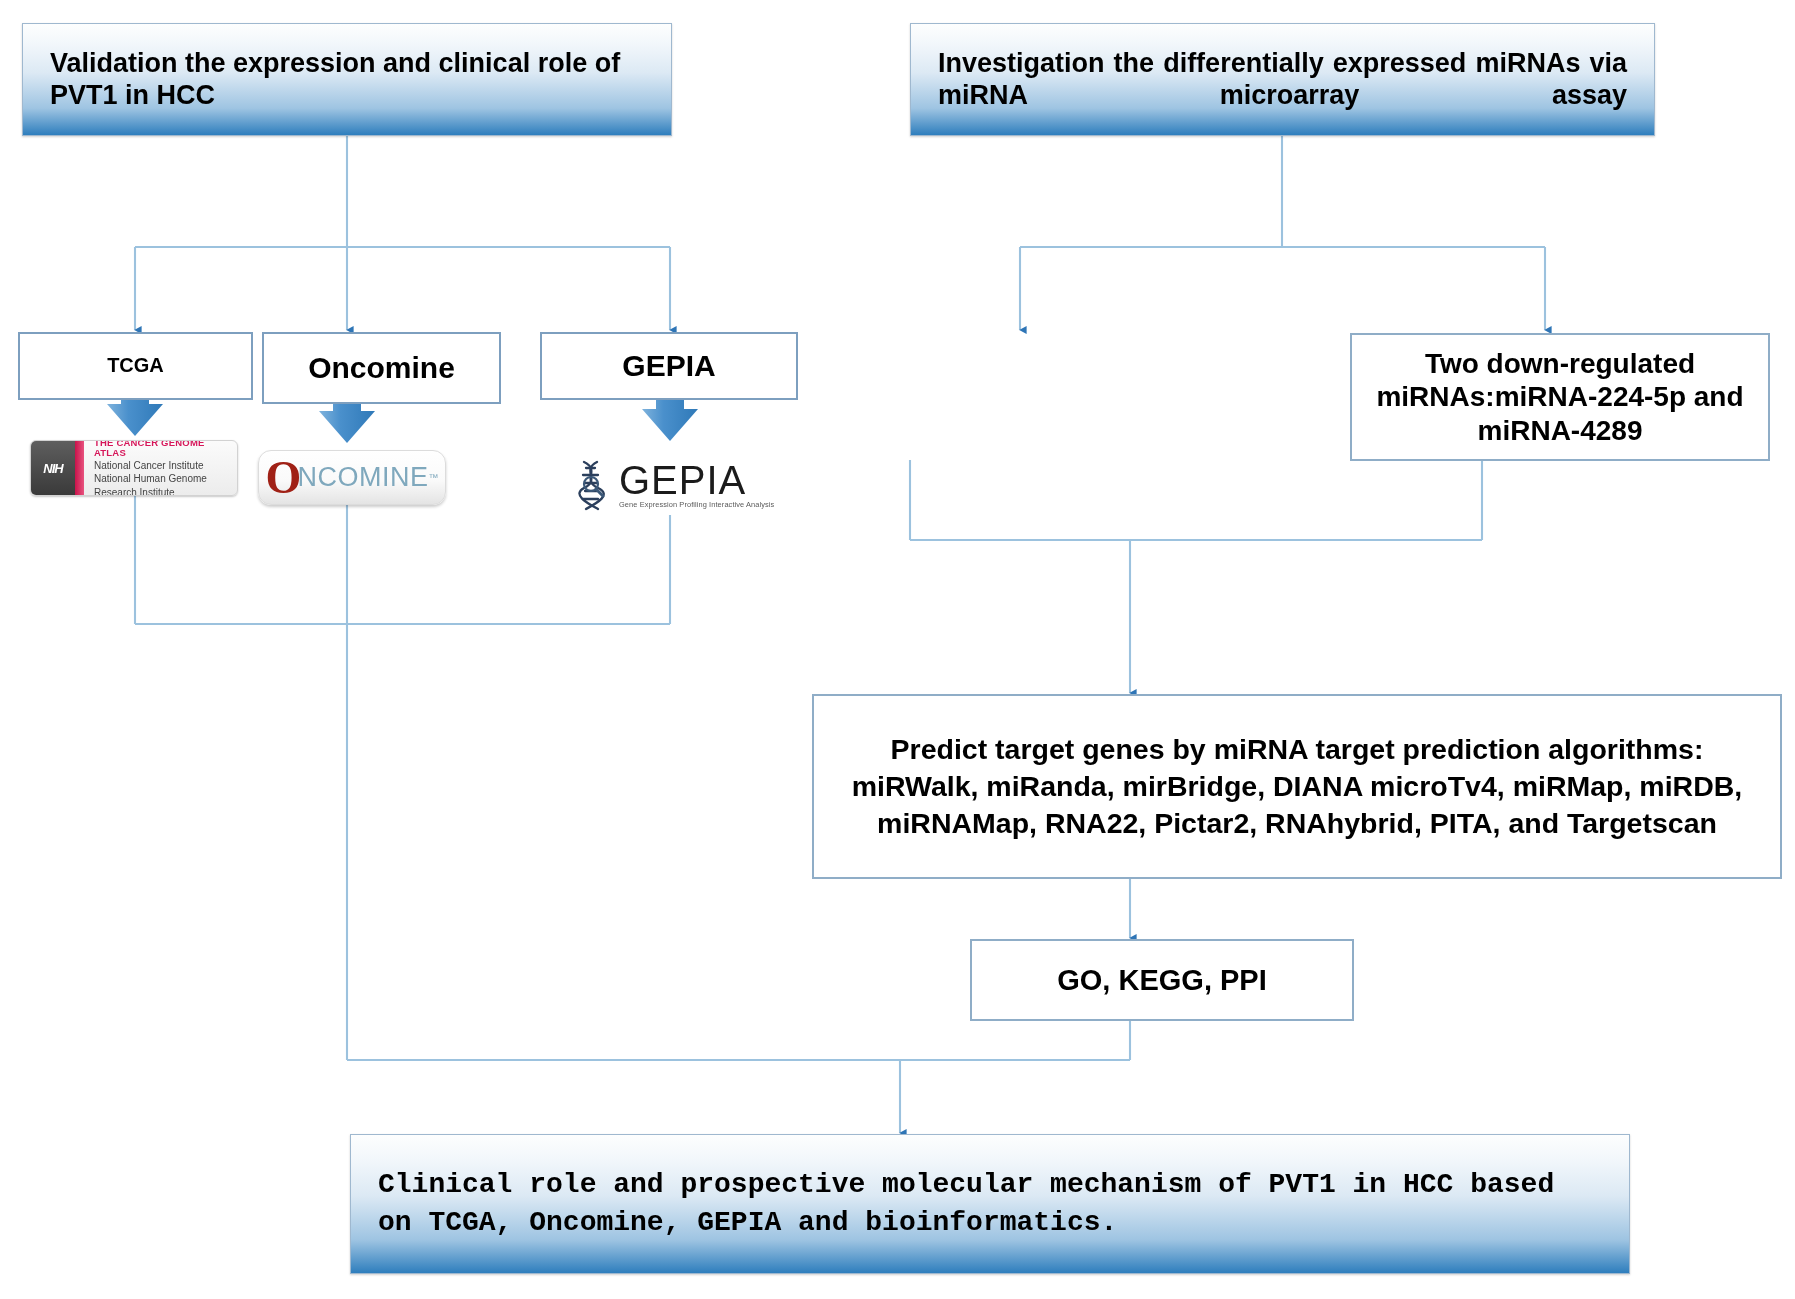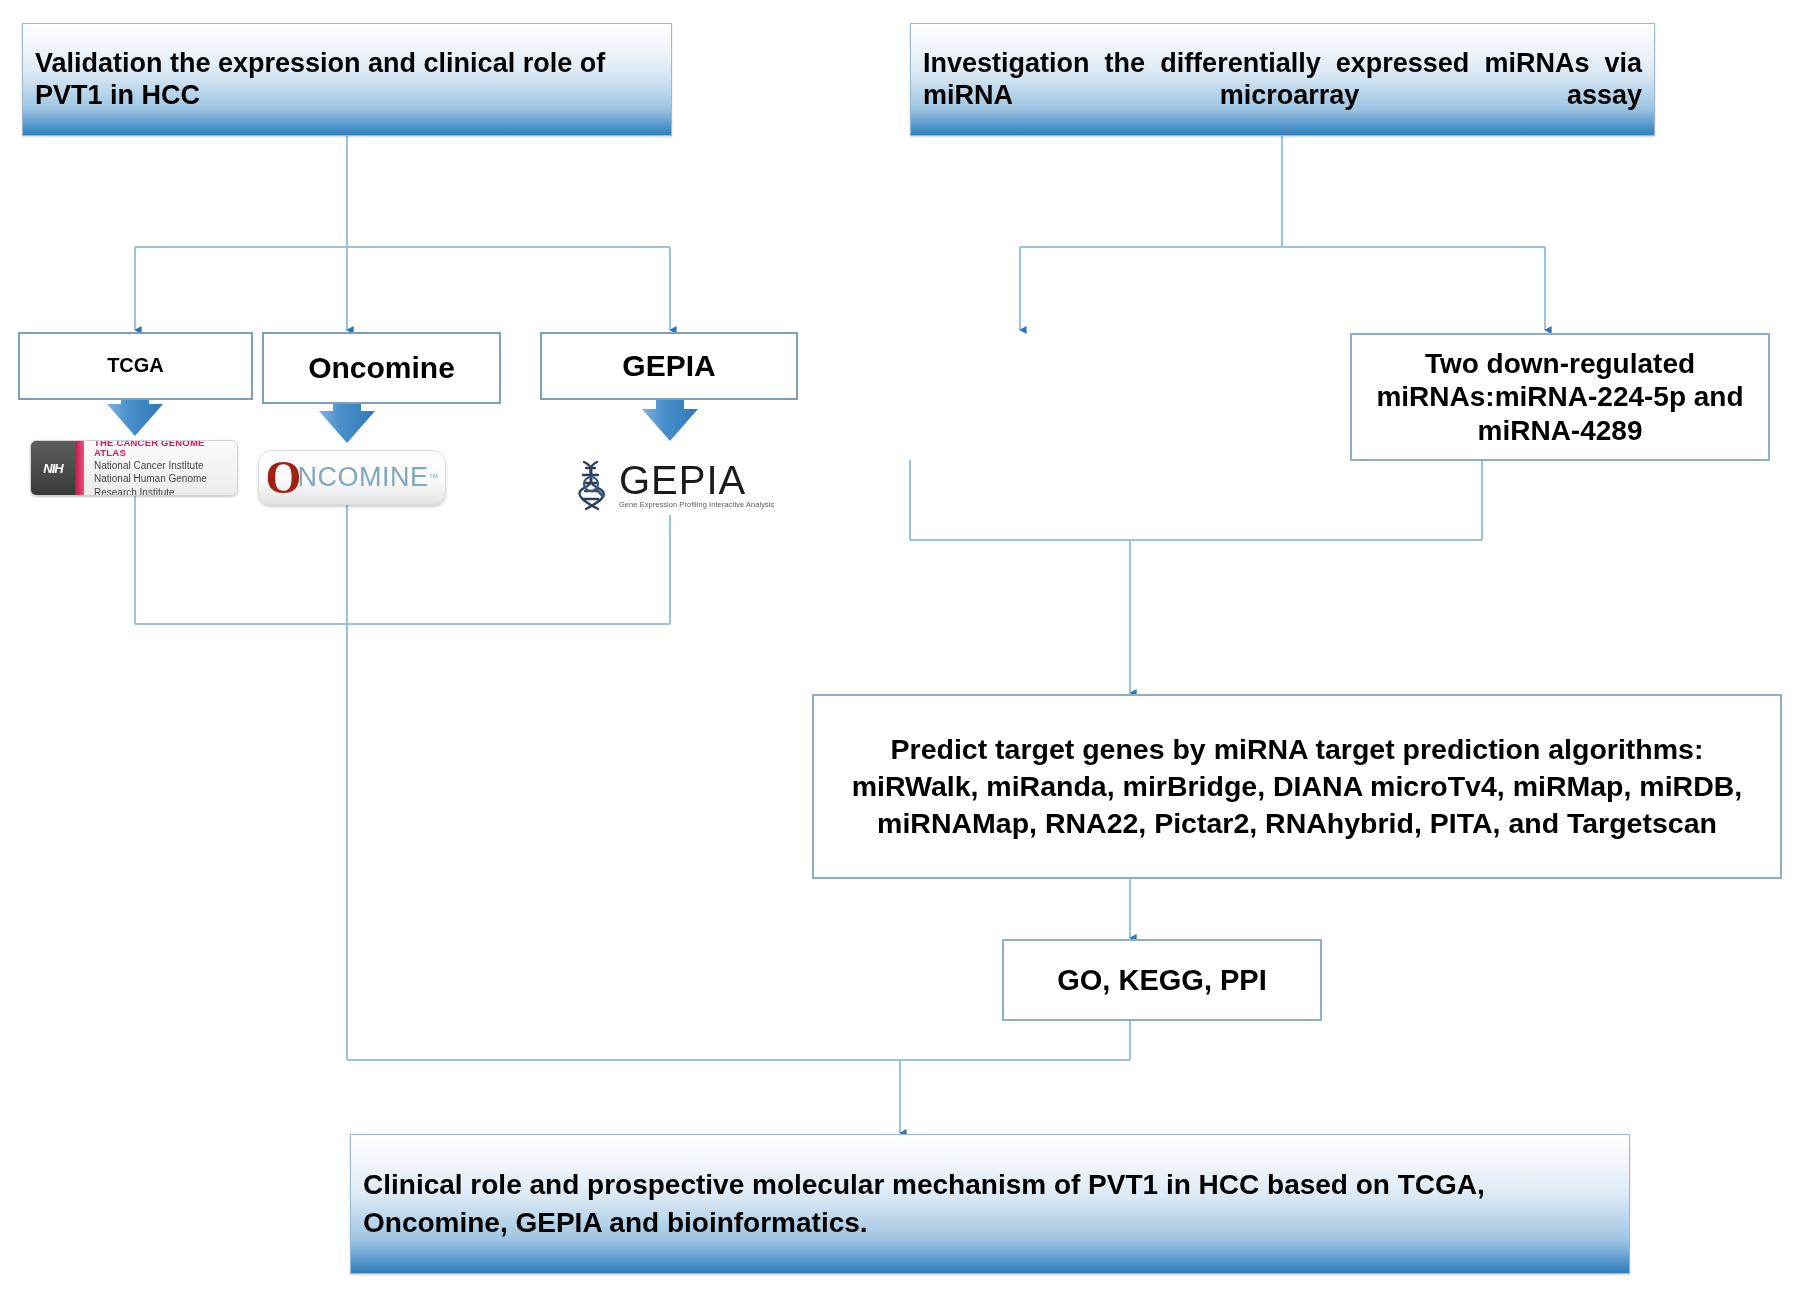--- a/index.html
+++ b/index.html
@@ -8,21 +8,21 @@
   #canvas{position:absolute;left:0;top:0;width:1795px;height:1299px;}
 
   .node{position:absolute;box-sizing:border-box;display:flex;align-items:center;}
   .node .txt{width:100%;color:#000;font-weight:bold;line-height:1.18;}
 
   
   .banner{
     border:1px solid #9fb8cf;
     background:linear-gradient(to bottom,#fdfefe 0%,#f2f7fb 18%,#dce9f4 44%,#9ec4e2 76%,#2e7ebd 100%);
     box-shadow:0 1px 2px rgba(0,0,0,.18);
-    padding:10px 12px;
+    padding:10px 27px;
   }
   
   .plain{
     border:2px solid #7d9fbf;
     background:#ffffff;
     padding:8px 12px;
   }
   .plain.thin{border:2px solid #8fadc7;}
 
   .center{text-align:center;}
@@ -176,21 +176,21 @@
 
 
   <div class="node plain thin" style="left:1350px;top:333px;width:420px;height:128px;">
     <div class="txt center" style="font-size:28px;">Two down-regulated miRNAs:miRNA-224-5p and miRNA-4289</div>
   </div>
 
   <div class="node plain thin" style="left:812px;top:694px;width:970px;height:185px;">
     <div class="txt center" style="font-size:28.5px;line-height:1.3;">Predict target genes by miRNA target prediction algorithms: miRWalk, miRanda, mirBridge, DIANA microTv4, miRMap, miRDB, miRNAMap, RNA22, Pictar2, RNAhybrid, PITA, and Targetscan</div>
   </div>
 
-  <div class="node plain thin" style="left:970px;top:939px;width:320px;height:82px;margin-left:32px;">
+  <div class="node plain thin" style="left:970px;top:939px;width:384px;height:82px;">
     <div class="txt center" style="font-size:29px;">GO, KEGG, PPI</div>
   </div>
 
-  <div class="node banner" style="left:350px;top:1134px;width:1280px;height:140px;">
+  <div class="node banner" style="left:350px;top:1134px;width:1280px;height:140px;font-family:Liberation Mono, monospace;">
     <div class="txt left" style="font-size:28px;line-height:1.35;">Clinical role and prospective molecular mechanism of PVT1 in HCC based on TCGA, Oncomine, GEPIA and bioinformatics.</div>
   </div>
 
 </div>
 
 </body></html>

